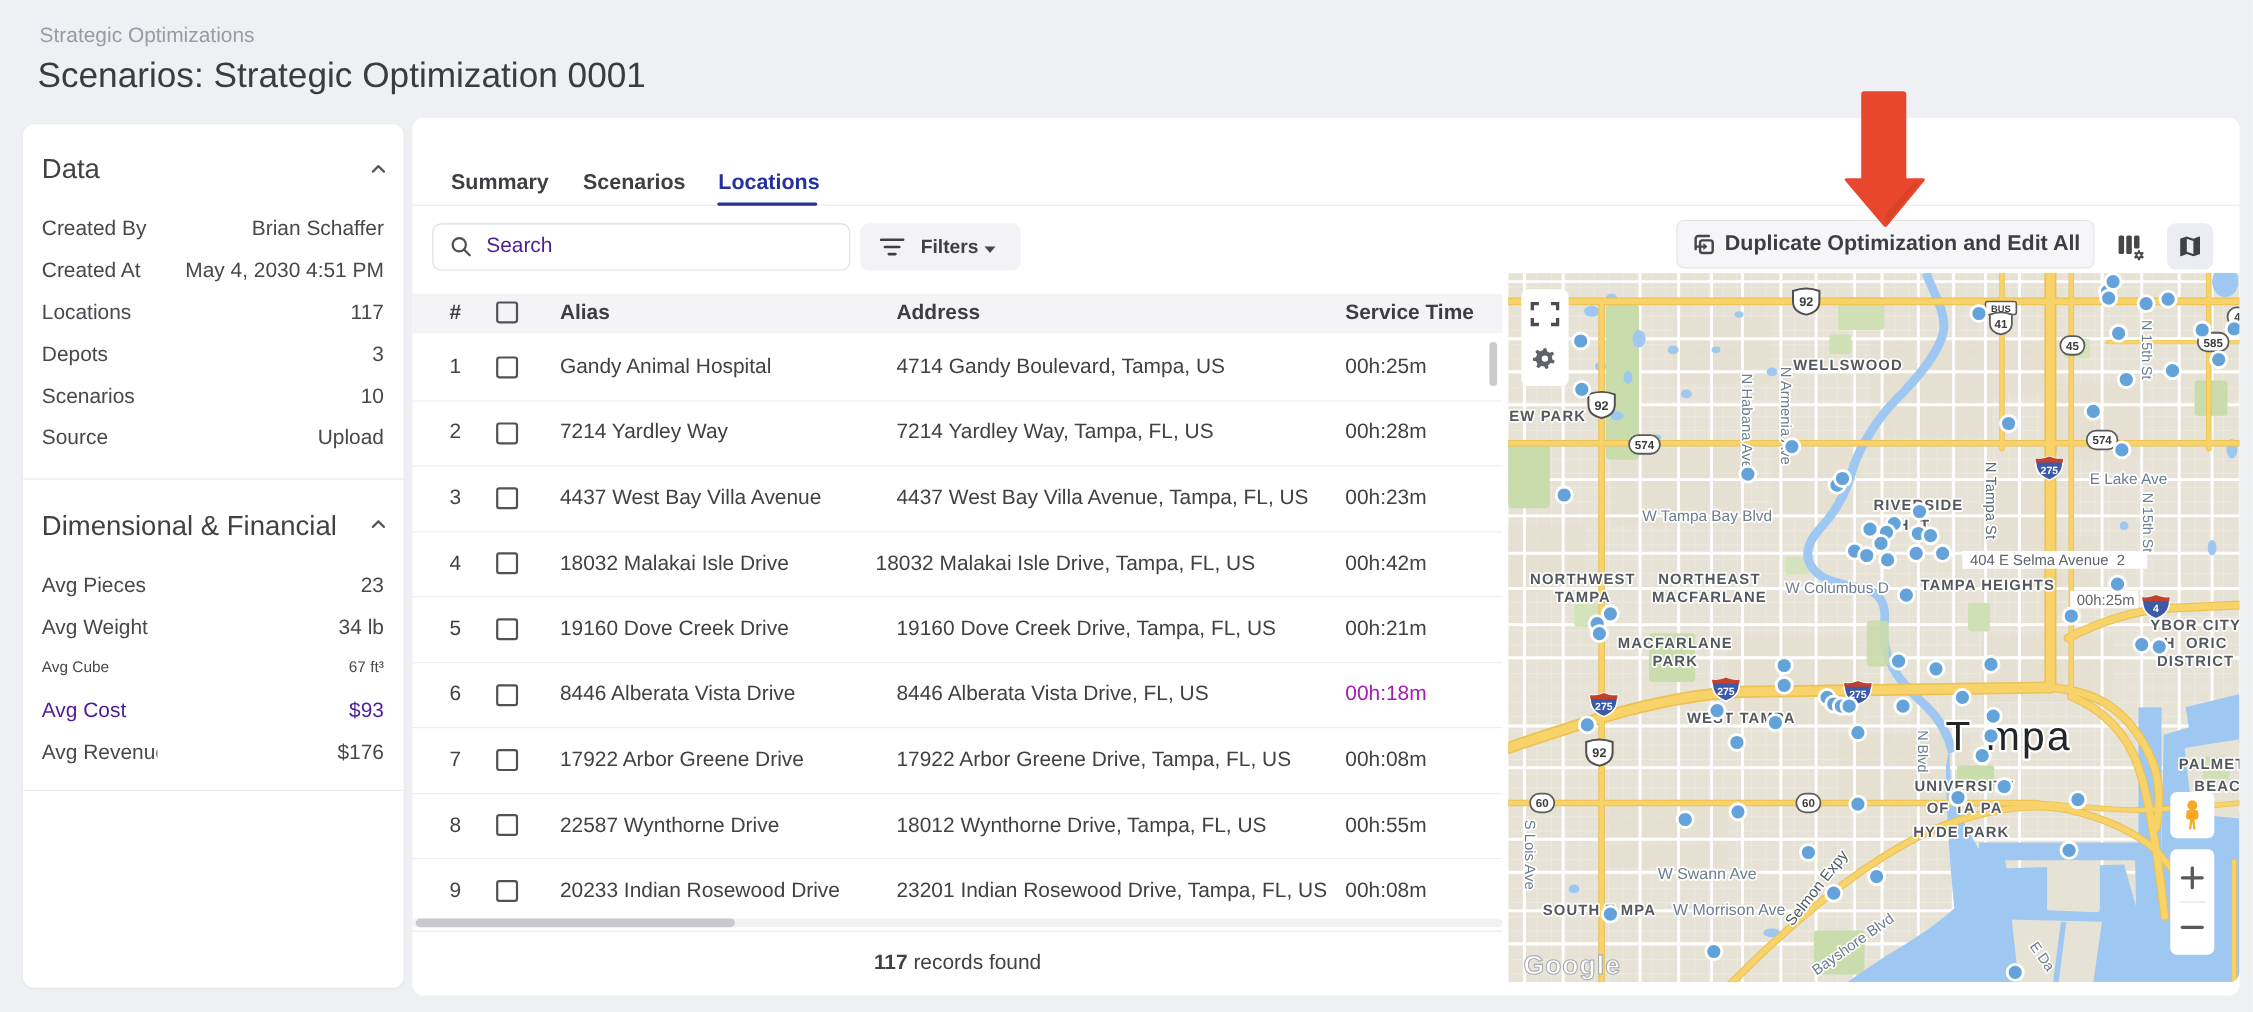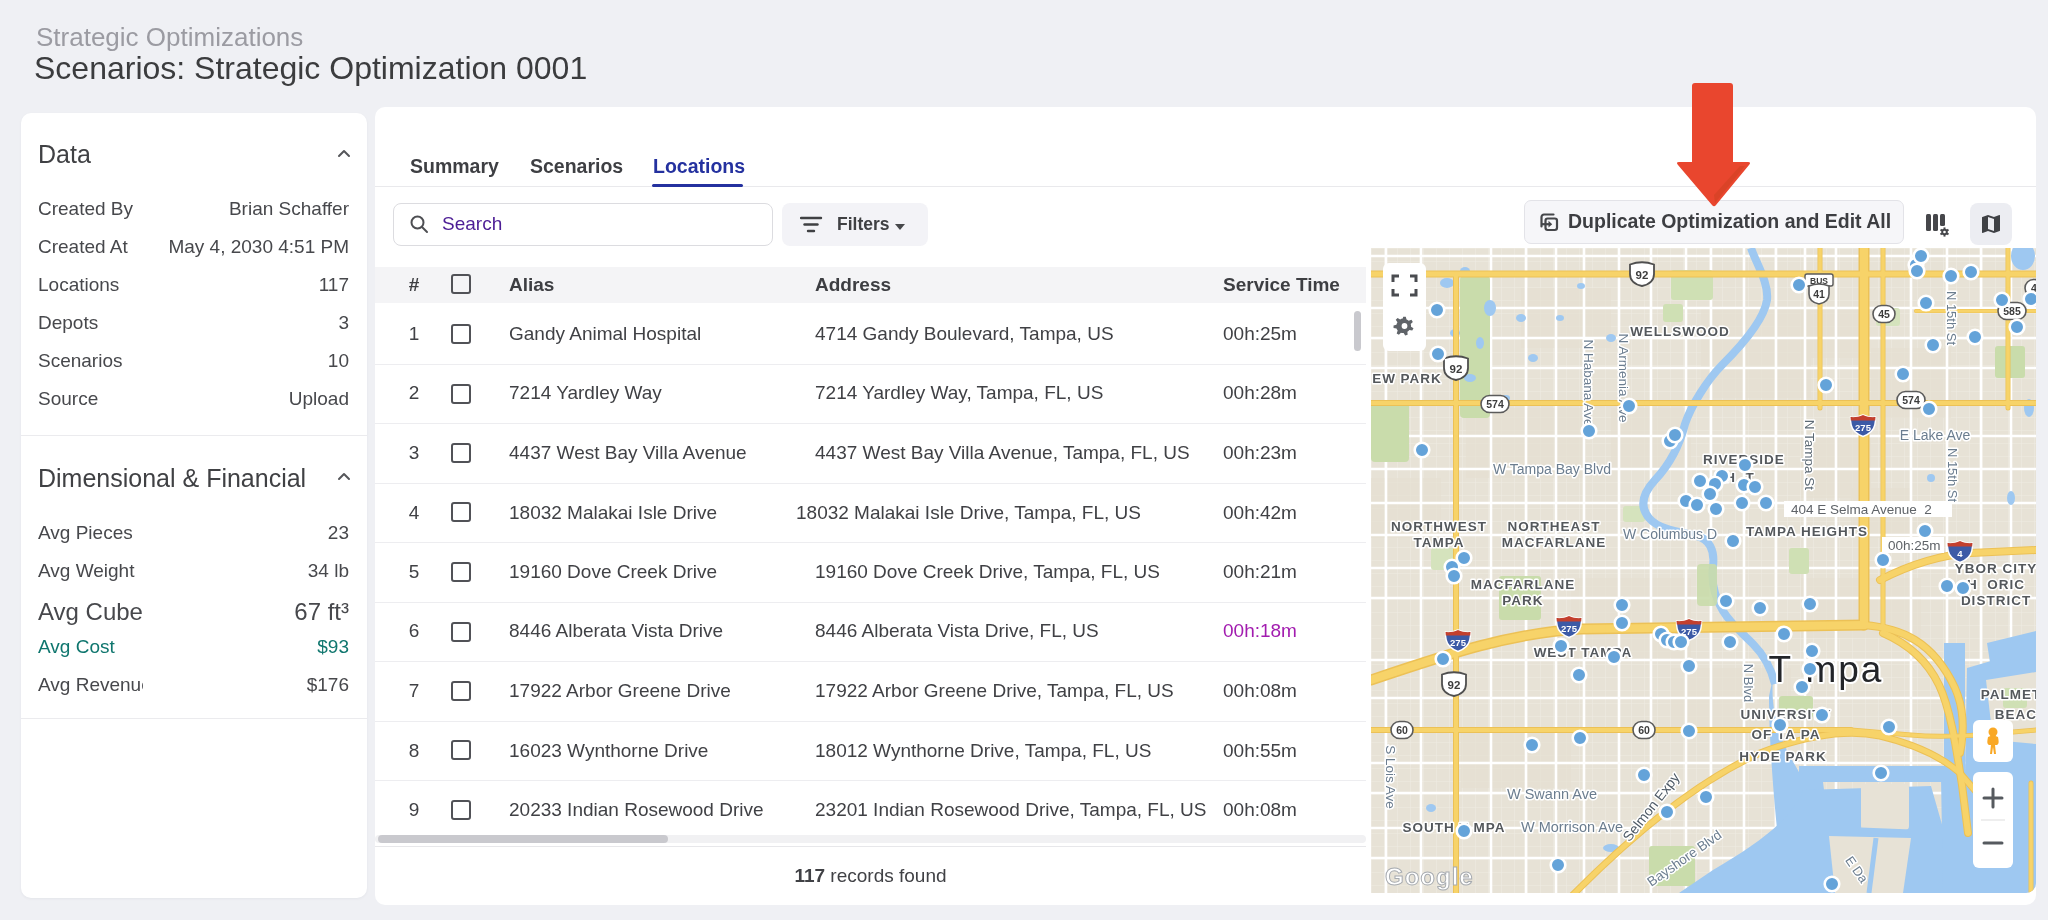--- a/index.html
+++ b/index.html
@@ -2,21 +2,21 @@
 <html><head><meta charset="utf-8">
 <style>
 *{margin:0;padding:0;box-sizing:border-box}
 html,body{width:2048px;height:920px;overflow:hidden;background:#eff0f4;font-family:"Liberation Sans",sans-serif;color:#3f4043;position:relative}
 .abs{position:absolute}
 .sb{font-weight:700}
 svg{display:block}
 </style></head>
 <body>
 
-<div class="abs" style="left:36px;top:22px;font-size:26px;color:#9b9ba2">Strategic Optimizations</div>
+<div class="abs" style="left:36px;top:22px;font-size:19px;color:#9b9ba2">Strategic Optimizations</div>
 <div class="abs" style="left:34px;top:50px;font-size:32px;color:#3b3c3e">Scenarios: Strategic Optimization 0001</div>
 
 <div class="abs" style="left:21px;top:113px;width:346px;height:785px;background:#fff;border-radius:10px;box-shadow:0 1px 3px rgba(25,30,60,.05)"></div>
 <div class="abs" style="left:38px;top:140px;font-size:25px;color:#404144">Data</div>
 <svg class="abs" style="left:337px;top:149px" width="14" height="9" viewBox="0 0 14 9">
     <polyline points="2,7 7,2 12,7" fill="none" stroke="#55565a" stroke-width="2" stroke-linecap="round" stroke-linejoin="round"></polyline>
   </svg>
 <div class="abs" style="left:38px;top:198px;width:311px;height:22px;font-size:19px;color:#47484c">
     <span style="float:left">Created By</span>
     <span style="float:right">Brian Schaffer</span>
@@ -47,25 +47,25 @@
     <polyline points="2,7 7,2 12,7" fill="none" stroke="#55565a" stroke-width="2" stroke-linecap="round" stroke-linejoin="round"></polyline>
   </svg>
 <div class="abs" style="left:38px;top:522px;width:311px;height:22px;font-size:19px;color:#47484c">
     <span style="float:left">Avg Pieces</span>
     <span style="float:right">23</span>
   </div>
 <div class="abs" style="left:38px;top:560px;width:311px;height:22px;font-size:19px;color:#47484c">
     <span style="float:left">Avg Weight</span>
     <span style="float:right">34 lb</span>
   </div>
-<div class="abs" style="left:38px;top:598px;width:311px;height:22px;font-size:24px;color:#47484c">
+<div class="abs" style="left:38px;top:598px;width:311px;height:22px;font-size:14px;color:#47484c">
     <span style="float:left">Avg Cube</span>
     <span style="float:right">67 ft³</span>
   </div>
-<div class="abs" style="left:38px;top:636px;width:311px;height:22px;font-size:19px;color:#0f766e">
+<div class="abs" style="left:38px;top:636px;width:311px;height:22px;font-size:19px;color:#4c1d95">
     <span style="float:left">Avg Cost</span>
     <span style="float:right">$93</span>
   </div>
 <div class="abs" style="left:38px;top:674px;width:311px;height:22px;font-size:19px;color:#47484c">
     <span style="float:left;width:105px;overflow:hidden;white-space:nowrap">Avg Revenue</span>
     <span style="float:right">$176</span>
   </div>
 <div class="abs" style="left:21px;top:718px;width:346px;height:1px;background:#ebebee"></div>
 
 <div class="abs" style="left:375px;top:107px;width:1661px;height:798px;background:#fff;border-radius:10px"></div>
@@ -163,21 +163,21 @@
 <div class="abs" style="left:1223px;top:620px;font-size:19px;color:#a21caf">00h:18m</div>
 <div class="abs" style="left:375px;top:661px;width:991px;height:1px;background:#ededf0"></div>
 <div class="abs" style="left:405px;top:680px;width:18px;font-size:19px;color:#404145;text-align:center">7</div>
 <div class="abs" style="left:451px;top:681px;width:20px;height:20px;border:2px solid #515257;border-radius:3px"></div>
 <div class="abs" style="left:509px;top:680px;font-size:19px;color:#404145">17922 Arbor Greene Drive</div>
 <div class="abs" style="left:815px;top:680px;font-size:19px;color:#404145">17922 Arbor Greene Drive, Tampa, FL, US</div>
 <div class="abs" style="left:1223px;top:680px;font-size:19px;color:#404145">00h:08m</div>
 <div class="abs" style="left:375px;top:721px;width:991px;height:1px;background:#ededf0"></div>
 <div class="abs" style="left:405px;top:740px;width:18px;font-size:19px;color:#404145;text-align:center">8</div>
 <div class="abs" style="left:451px;top:740px;width:20px;height:20px;border:2px solid #515257;border-radius:3px"></div>
-<div class="abs" style="left:509px;top:740px;font-size:19px;color:#404145">16023 Wynthorne Drive</div>
+<div class="abs" style="left:509px;top:740px;font-size:19px;color:#404145">22587 Wynthorne Drive</div>
 <div class="abs" style="left:815px;top:740px;font-size:19px;color:#404145">18012 Wynthorne Drive, Tampa, FL, US</div>
 <div class="abs" style="left:1223px;top:740px;font-size:19px;color:#404145">00h:55m</div>
 <div class="abs" style="left:375px;top:780px;width:991px;height:1px;background:#ededf0"></div>
 <div class="abs" style="left:405px;top:799px;width:18px;font-size:19px;color:#404145;text-align:center">9</div>
 <div class="abs" style="left:451px;top:800px;width:20px;height:20px;border:2px solid #515257;border-radius:3px"></div>
 <div class="abs" style="left:509px;top:799px;font-size:19px;color:#404145">20233 Indian Rosewood Drive</div>
 <div class="abs" style="left:815px;top:799px;font-size:19px;color:#404145">23201 Indian Rosewood Drive, Tampa, FL, US</div>
 <div class="abs" style="left:1223px;top:799px;font-size:19px;color:#404145">00h:08m</div>
 
 <div class="abs" style="left:375px;top:835px;width:991px;height:8px;background:#f1f1f3;border-radius:4px"></div>

